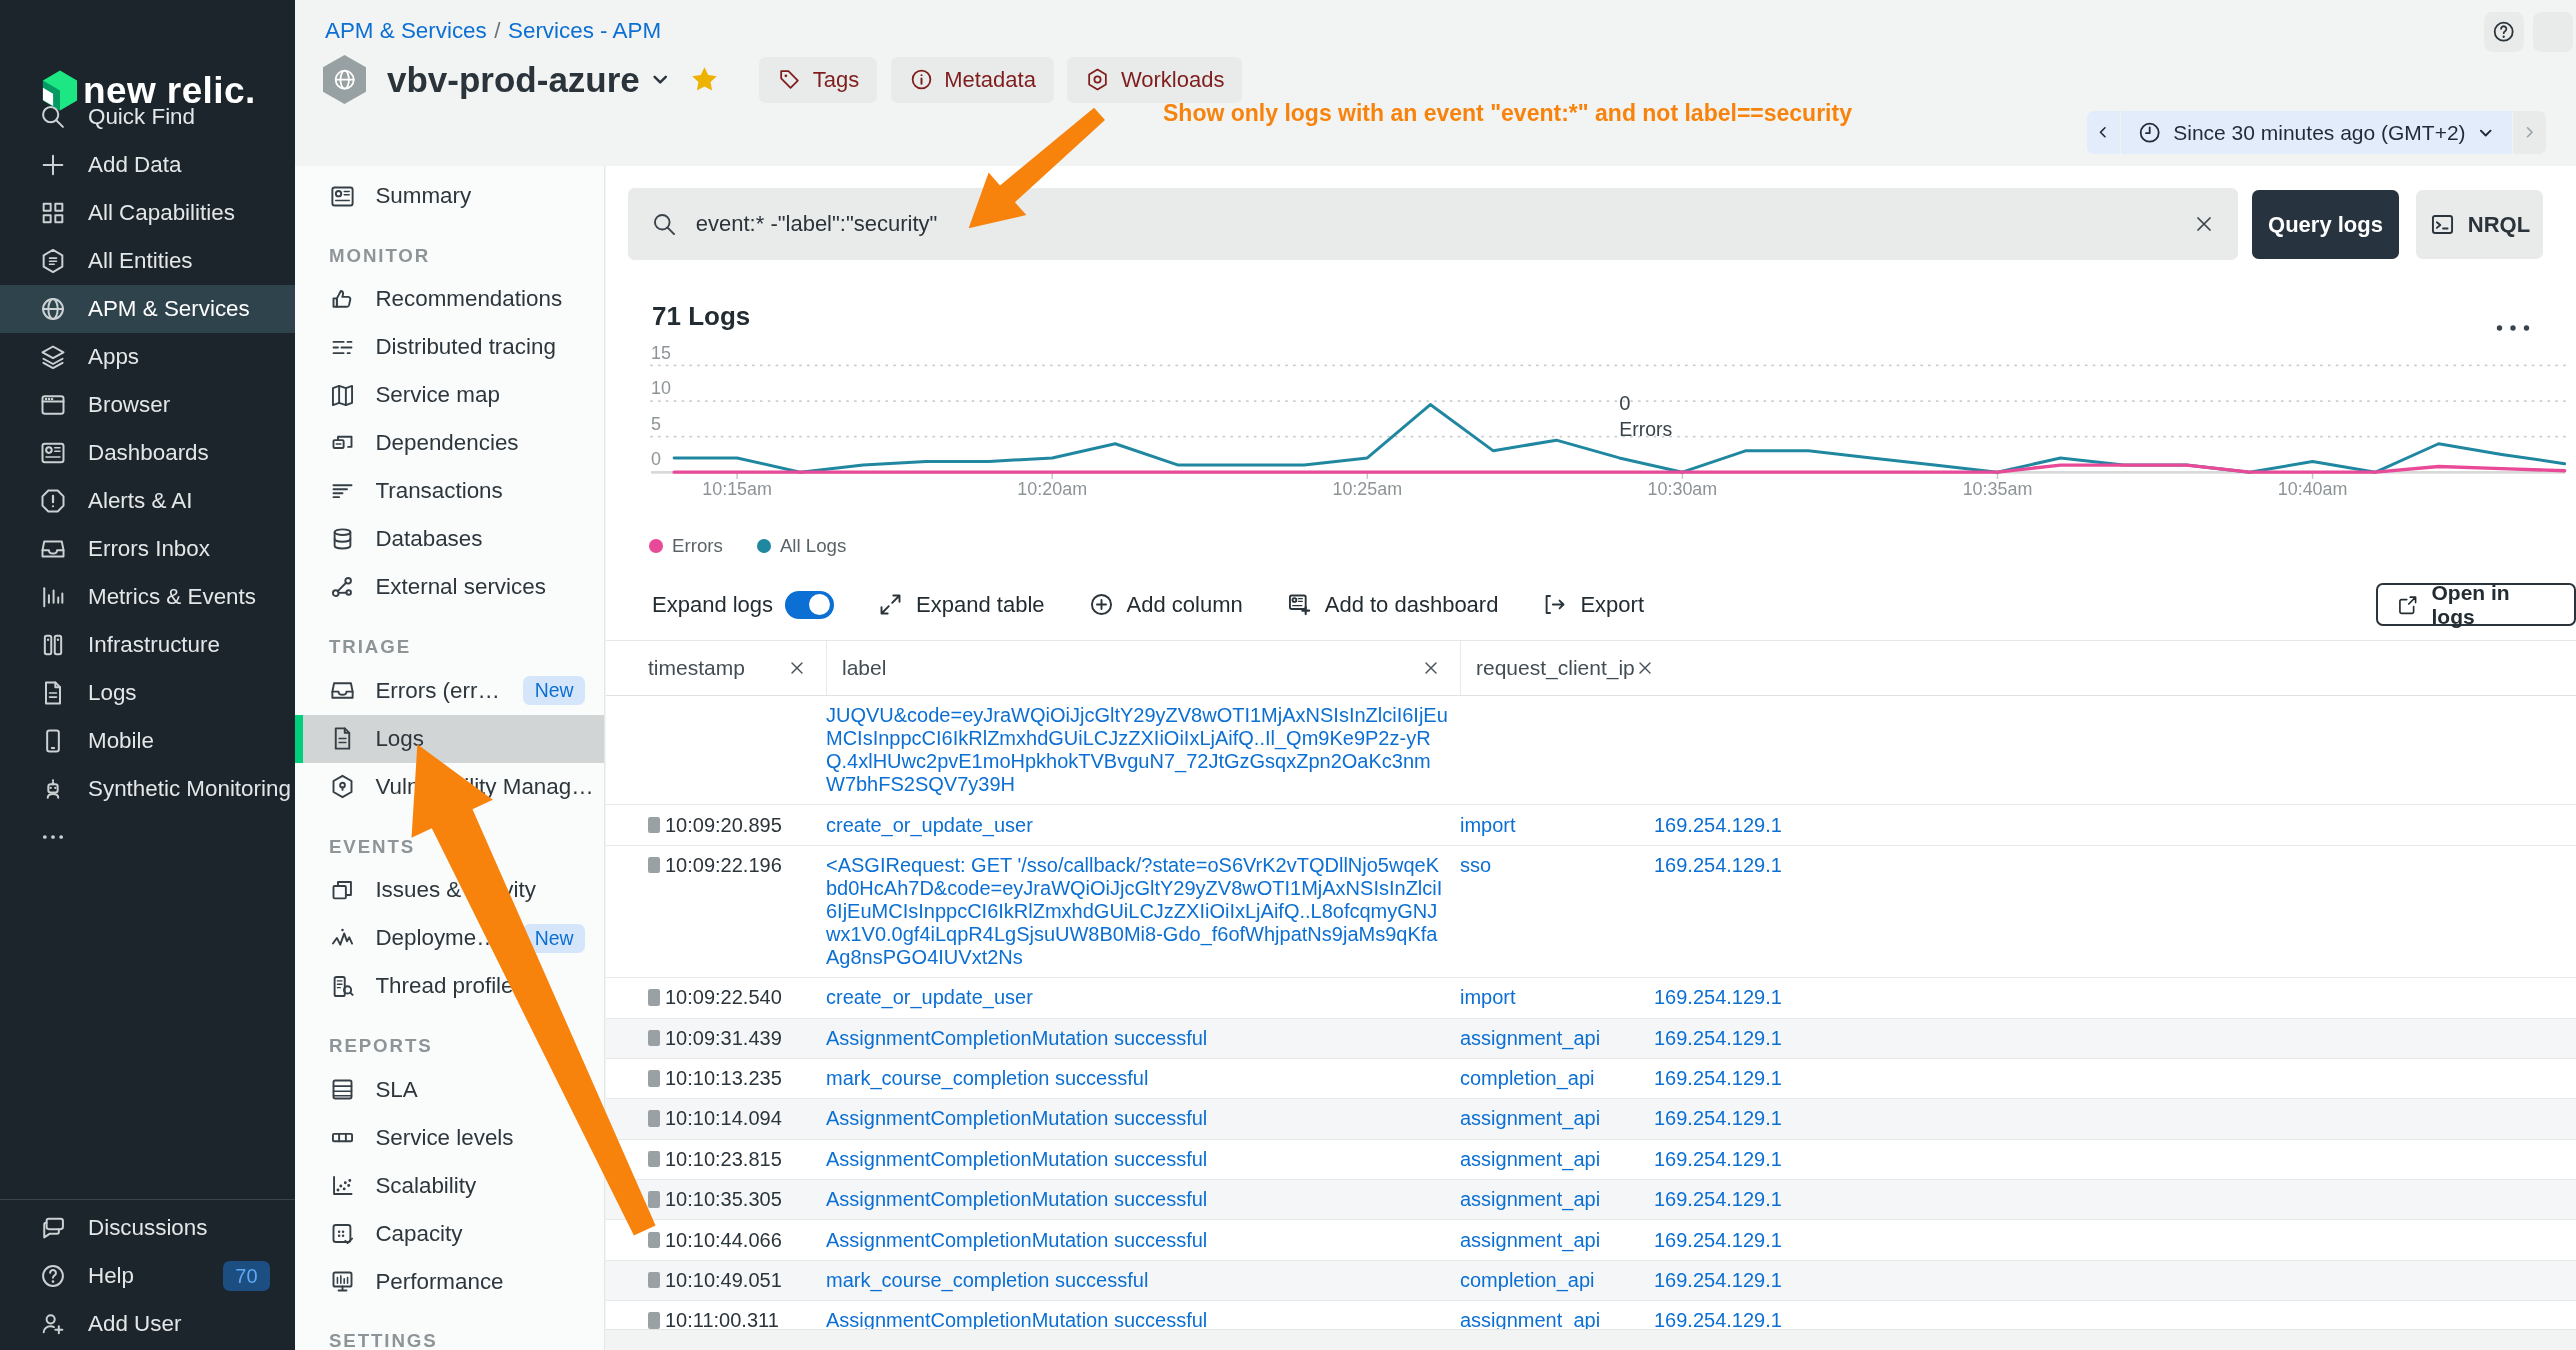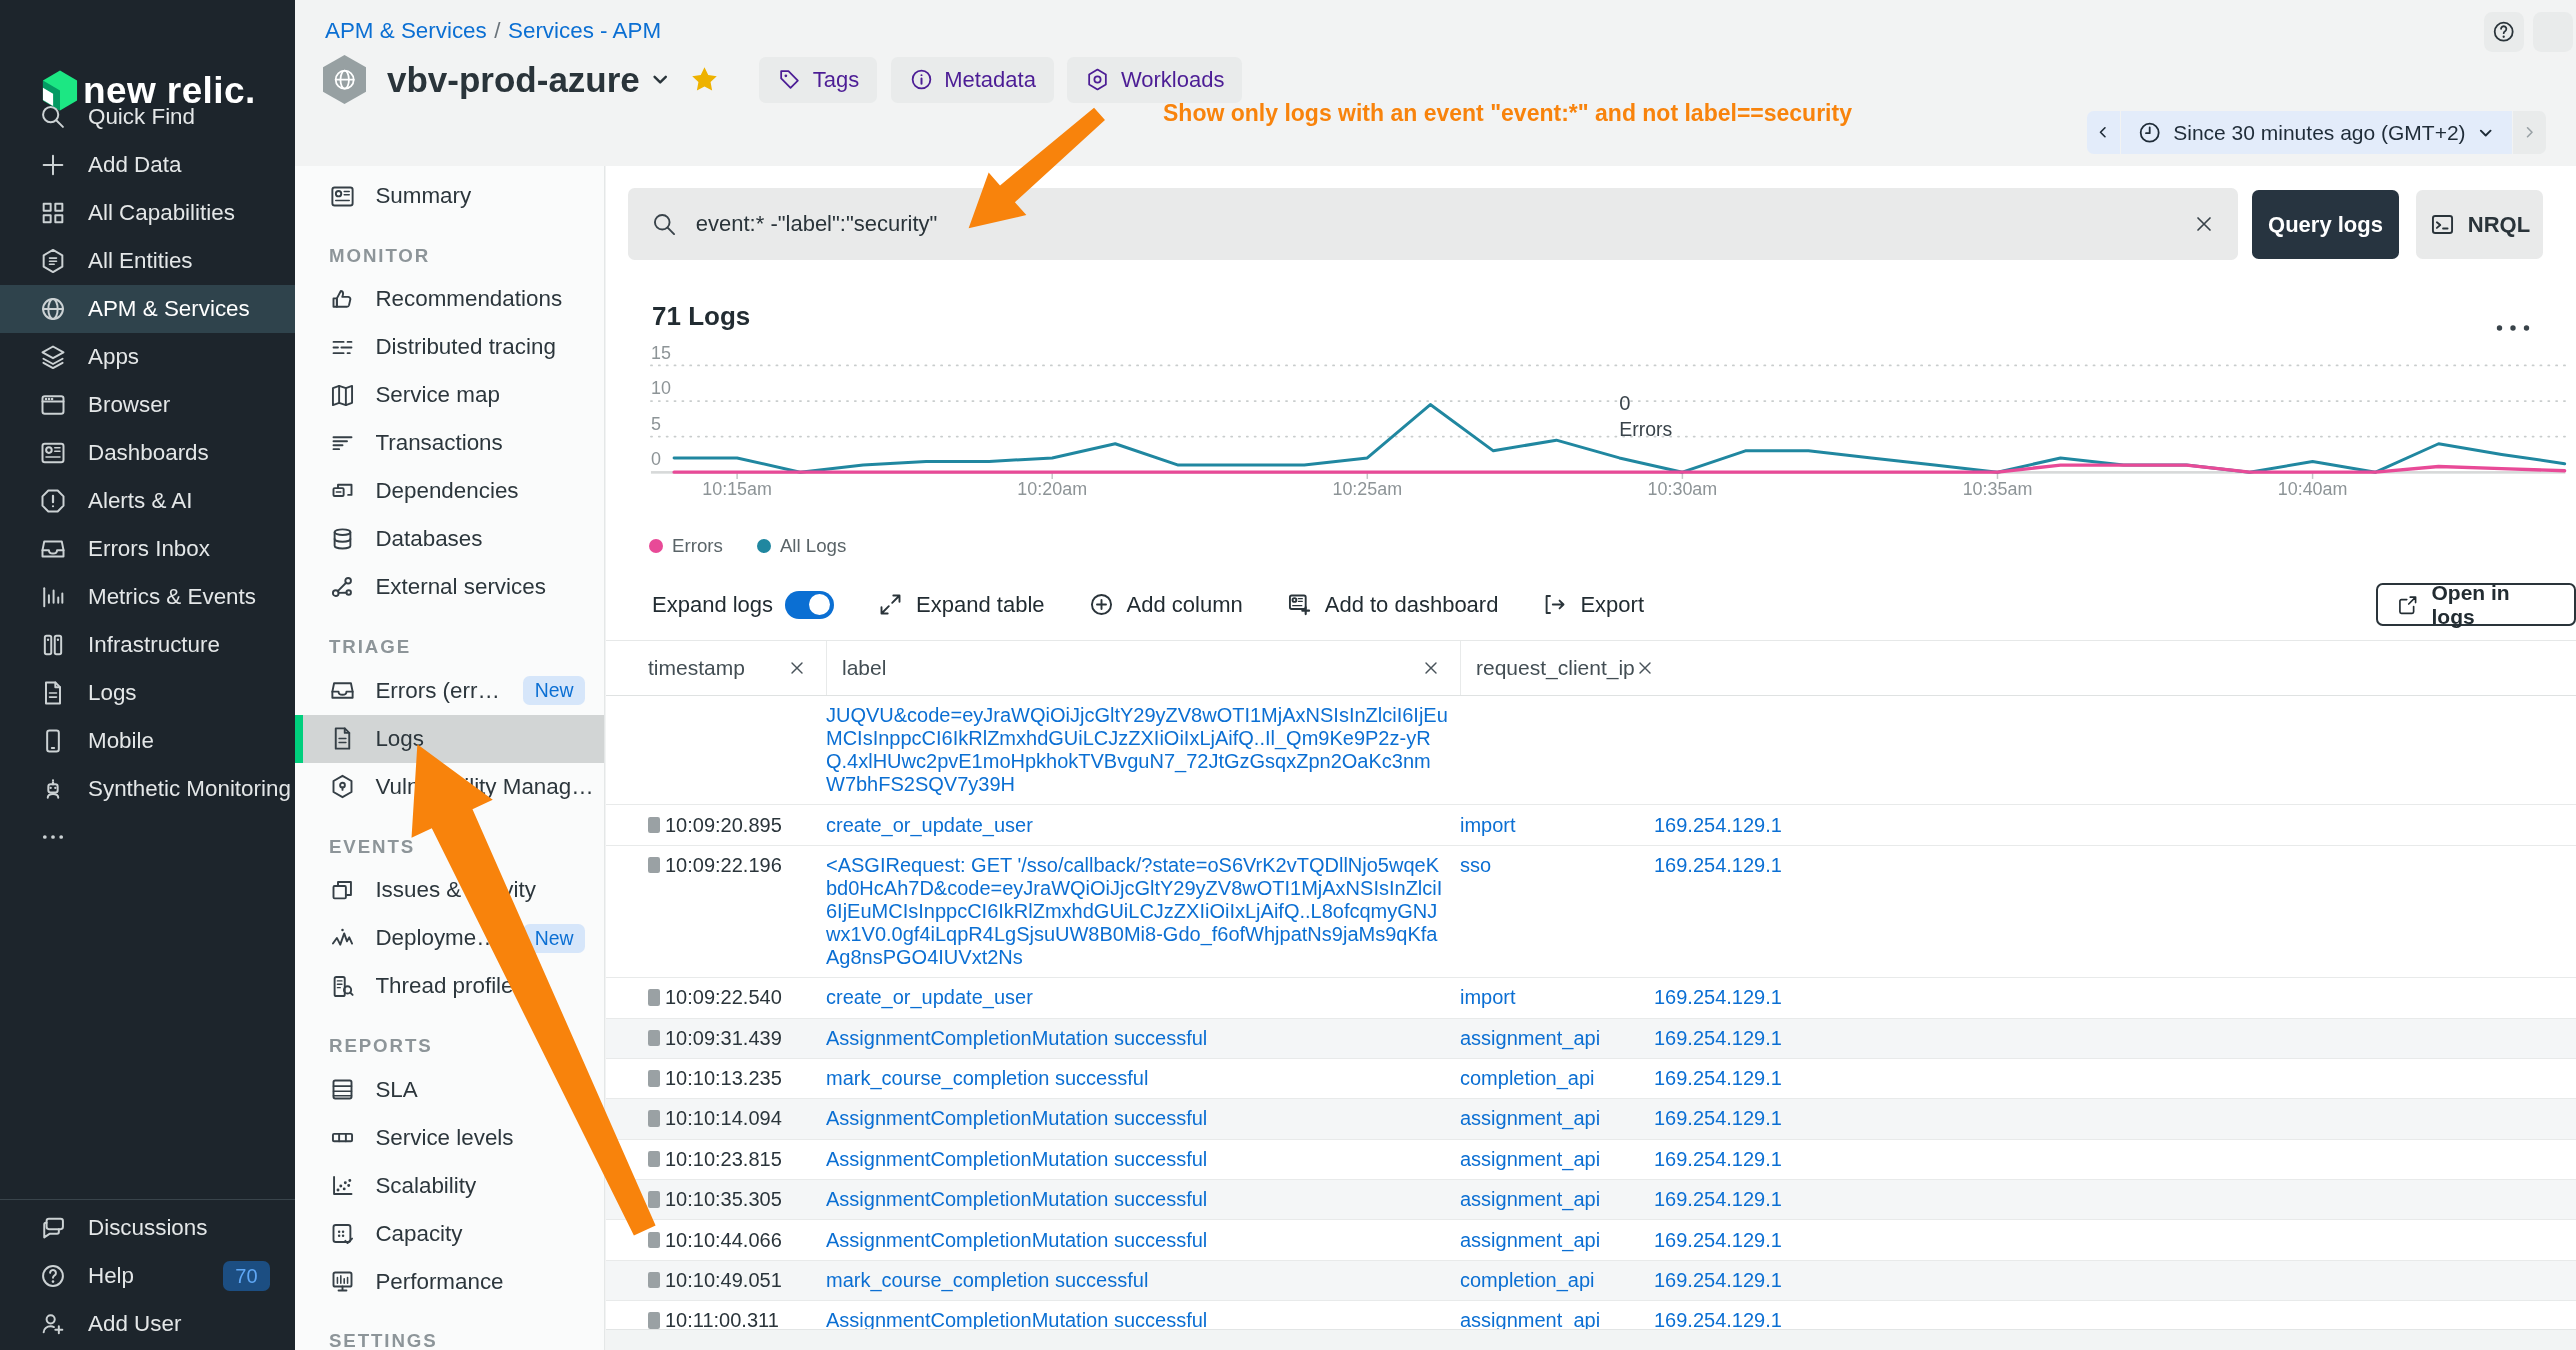--- a/index.html
+++ b/index.html
@@ -47,21 +47,21 @@
   .breadcrumb a { cursor:pointer; }
   .entity-row { position:absolute; left:28px; top:55px; display:flex; align-items:center; }
   .hexicon { width:43px; height:49px; background:#97a0a2; display:flex; align-items:center; justify-content:center;
     clip-path:polygon(50% 0,100% 25%,100% 75%,50% 100%,0 75%,0 25%); color:#fff; }
   .hexicon .ic { width:25.4px; height:25.4px; }
   .entity-title { margin-left:21px; font-size:35px; font-weight:700; color:#2a343a; }
   .title-chev { width:22.4px; height:22.4px; margin-left:9px; color:#2a343a; }
   .star { width:31px; height:31px; margin-left:18px; }
   .hbtn-group { display:flex; gap:13.5px; margin-left:39px; }
   .hbtn { height:46px; background:#e9ebeb; border-radius:6.7px; display:flex; align-items:center;
-    gap:10.5px; padding:0 18px; font-size:22px; color:#4c1d95; cursor:pointer; }
+    gap:10.5px; padding:0 18px; font-size:22px; color:#7f1d1d; cursor:pointer; }
   .hbtn .ic { width:25px; height:25px; }
   .note { position:absolute; left:868px; top:100px; font-size:23px; font-weight:700;
     color:var(--annotation-orange,#f8830c); white-space:nowrap; }
   .time-picker { position:absolute; right:30px; top:111px; height:43px; display:flex;
     border-radius:6.7px; overflow:hidden; font-size:21px; color:#1f2c38; cursor:pointer; }
   .tp-prev { width:34px; background:#e3ecfa; display:flex; align-items:center; justify-content:center;
     border-right:1.5px solid #f2f3f3; }
   .tp-main { background:#e3ecfa; display:flex; align-items:center; gap:10.5px; padding:0 16.5px; }
   .tp-next { width:34px; background:#e9ebeb; color:#9aa2a6; display:flex; align-items:center;
     justify-content:center; border-left:1.5px solid #f2f3f3; }
@@ -360,34 +360,34 @@
         <svg viewBox="0 0 24 24" fill="none" stroke="currentColor" stroke-width="1.7" stroke-linecap="round" stroke-linejoin="round">
           <path d="M3.5 5.5L9 3.5l6 2 5.5-2v15L15 20.5l-6-2-5.5 2z"></path>
           <path d="M9 3.5v15M15 5.5v15"></path>
         </svg>
       </span>
       <span class="snav-label">Service map</span>
     </div>
     <div class="snav-item">
       <span class="ic">
         <svg viewBox="0 0 24 24" fill="none" stroke="currentColor" stroke-width="1.7" stroke-linecap="round" stroke-linejoin="round">
-          <path d="M4 6.5h16M4 10h12M4 13.5h8M4 17h5"></path>
-        </svg>
-      </span>
-      <span class="snav-label">Transactions</span>
-    </div>
-    <div class="snav-item">
-      <span class="ic">
-        <svg viewBox="0 0 24 24" fill="none" stroke="currentColor" stroke-width="1.7" stroke-linecap="round" stroke-linejoin="round">
           <rect x="4" y="9" width="9" height="7" rx="1"></rect>
           <path d="M8 9V6h12v9h-3"></path>
           <path d="M6.5 12.5h4" stroke-width="1.3"></path>
         </svg>
       </span>
       <span class="snav-label">Dependencies</span>
+    </div>
+    <div class="snav-item">
+      <span class="ic">
+        <svg viewBox="0 0 24 24" fill="none" stroke="currentColor" stroke-width="1.7" stroke-linecap="round" stroke-linejoin="round">
+          <path d="M4 6.5h16M4 10h12M4 13.5h8M4 17h5"></path>
+        </svg>
+      </span>
+      <span class="snav-label">Transactions</span>
     </div>
     <div class="snav-item">
       <span class="ic">
         <svg viewBox="0 0 24 24" fill="none" stroke="currentColor" stroke-width="1.7" stroke-linecap="round" stroke-linejoin="round">
           <ellipse cx="12" cy="5.5" rx="7" ry="2.5"></ellipse>
           <path d="M5 5.5v6c0 1.4 3.1 2.5 7 2.5s7-1.1 7-2.5v-6"></path>
           <path d="M5 11.5v6C5 18.9 8.1 20 12 20s7-1.1 7-2.5v-6"></path>
         </svg>
       </span>
       <span class="snav-label">Databases</span>

